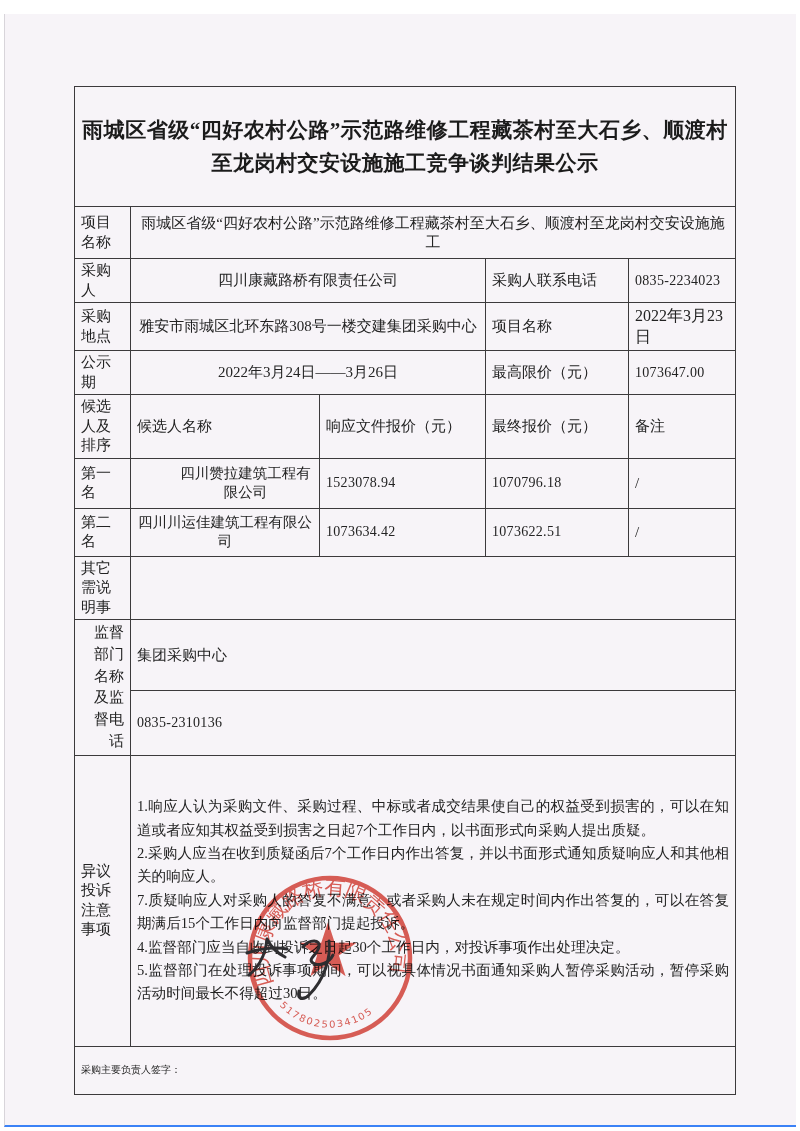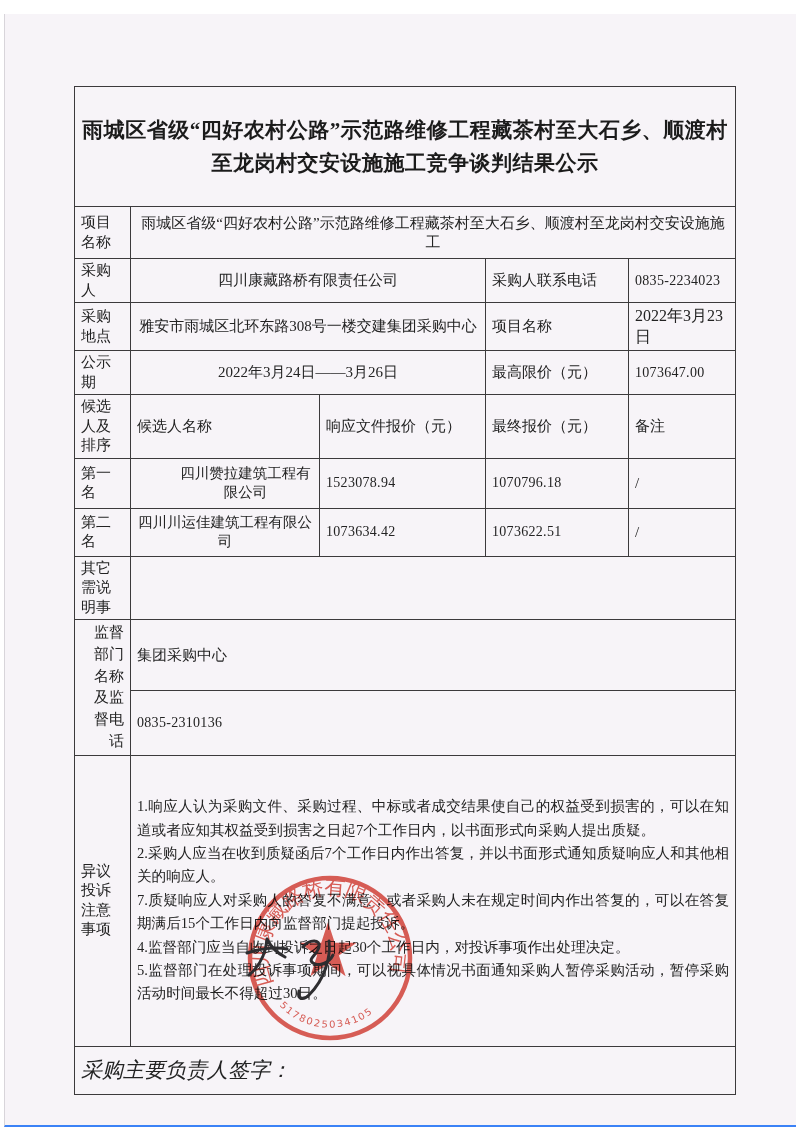--- a/index.html
+++ b/index.html
@@ -42,21 +42,21 @@
     text-align:center;font-weight:bold;font-size:21px;line-height:1.55;
     padding:0 4px;letter-spacing:.5px;color:#1b1b1b;
   }
   .lbl{padding:2px 2px 2px 4px;line-height:1.3;}
   .lbl-center{text-align:right;padding:2px 2px;line-height:1.45;}
   .cell-left{text-align:center;padding-left:8px;}
   .cell-center{}
   .num{font-size:14px;letter-spacing:.3px;}
   .objection-cell{line-height:1.6;font-size:14.6px;padding:6px 9px;}
   .objection-cell p{margin:0;text-align:justify;}
-  .sig-cell{padding-left:12px;font-size:21px;font-style:italic;}
+  .sig-cell{padding-left:12px;font-size:10px;}
 
   .stamp{
     position:absolute;left:230px;top:849px;width:190px;height:190px;
     opacity:.88;mix-blend-mode:multiply;pointer-events:none;
   }
   .signature-ink{
     position:absolute;left:228px;top:903px;width:130px;height:100px;
     pointer-events:none;
   }
 </style>

